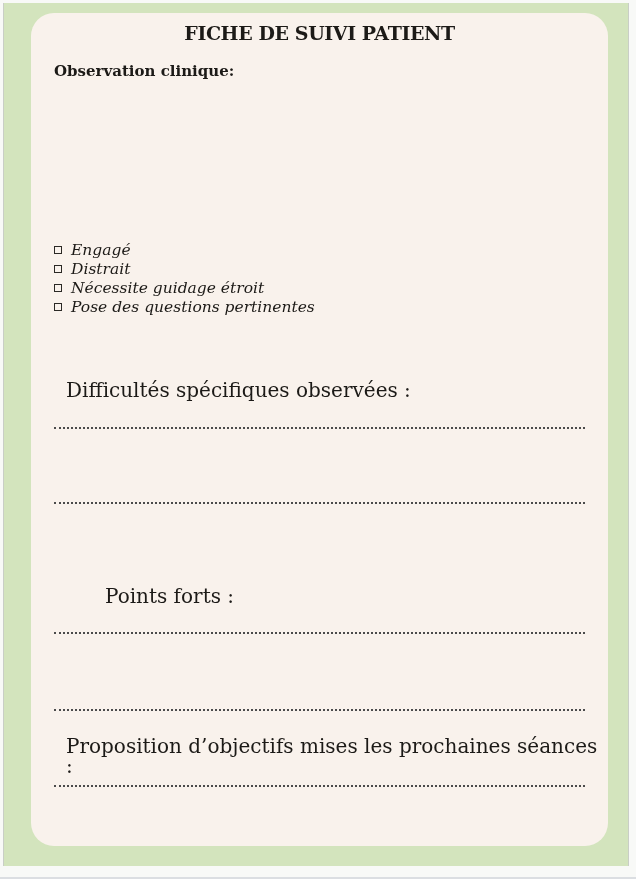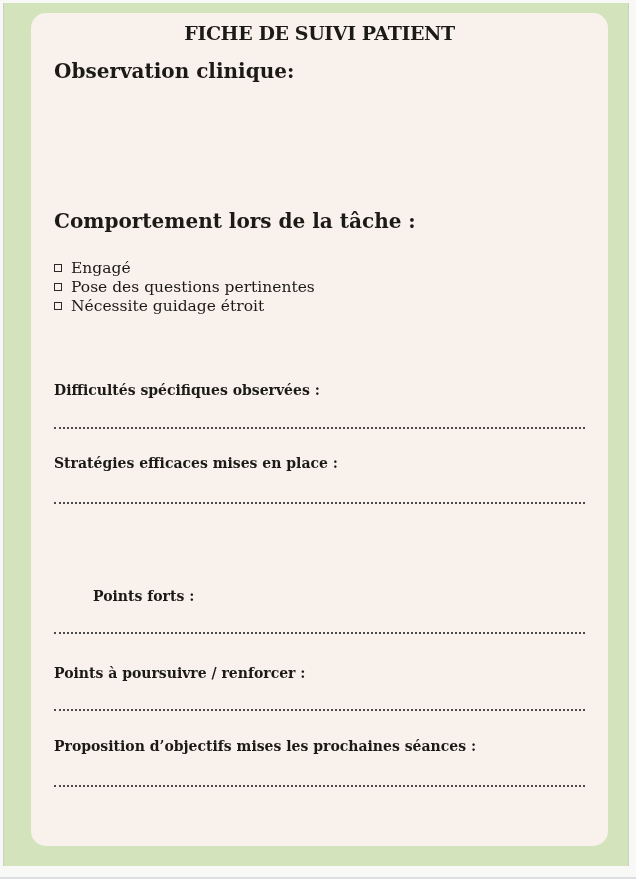--- a/index.html
+++ b/index.html
@@ -14,44 +14,44 @@
     position:relative; width:636px; height:879px;
     border-bottom:2px solid #dbdee2;
   }
   .sheet {
     position:absolute; left:3px; top:3px; right:7px; bottom:11px;
     background:#d3e4bd;
     border-left:1px solid #c9cec6; border-right:1px solid #c9cec6;
   }
   .card {
     position:absolute; left:27px; top:10px; width:577px; height:833px;
-    background:#f9f2ec; border-radius:15px;
+    background:#f9f2ec; border-radius:23px;
   }
   .title {
     position:absolute; top:7px; left:0; width:100%;
     text-align:center; font-size:19px; font-weight:700;
     letter-spacing:-0.4px; line-height:26px;
   }
-  .h2 { position:absolute; left:23px; font-size:20px; font-weight:700; line-height:20px; }
-  .label { position:absolute; left:23px; font-size:14px; font-weight:700; line-height:20px; }
+  .h2 { position:absolute; left:23px; font-size:15px; font-weight:700; line-height:20px; }
+  .label { position:absolute; left:35px; font-size:20px; font-weight:400; line-height:20px; }
 
   .pos-observation  { top:48px; }
   .pos-comportement { top:198px; }
   .pos-difficultes  { top:367px; }
   .pos-strategies   { top:440px; }
   .pos-synthese     { top:535px; }
   .pos-pointsforts  { top:573px;margin-left:39px; }
   .pos-poursuivre   { top:650px; }
   .pos-objectifs    { top:723px; }
 
   .write-area {
     position:absolute; left:23px; top:70px; width:531px; height:120px;
   }
   .checklist {
-    position:absolute; left:23px; top:246px; list-style:none;
+    position:absolute; left:23px; top:228px; list-style:none;font-style:italic;
   }
   .checklist li {
     font-size:15.5px; line-height:18.9px; white-space:nowrap;
   }
   .cb {
     display:inline-block; width:8px; height:8px;
     border:1.2px solid #2b2925; margin-right:9px;
     vertical-align:1px; background:transparent;
   }
   .dotline {
@@ -69,45 +69,45 @@
 
 <div class="viewport">
   <div class="sheet">
     <div class="card">
 
       <div class="title">FICHE DE SUIVI PATIENT</div>
 
       <div class="h2 pos-observation">Observation clinique:</div>
       <div class="write-area"></div>
 
-      <div class="h2 pos-comportement">Comportement lors de la tâche :</div>
 
       <ul class="checklist">
         <li>
           <span class="cb"></span><span>Engagé</span>
         </li>
         <li>
-          <span class="cb"></span><span>Pose des questions pertinentes</span>
+          <span class="cb"></span><span>Distrait</span>
         </li>
         <li>
           <span class="cb"></span><span>Nécessite guidage étroit</span>
+        </li>
+        <li>
+          <span class="cb"></span><span>Pose des questions pertinentes</span>
         </li>
       </ul>
 
       <div class="label pos-difficultes">Difficultés spécifiques observées :</div>
       <div class="dotline pos-line1"></div>
 
-      <div class="label pos-strategies">Stratégies efficaces mises en place :</div>
       <div class="dotline pos-line2"></div>
 
 
       <div class="label pos-pointsforts">Points forts :</div>
       <div class="dotline pos-line3"></div>
 
-      <div class="label pos-poursuivre">Points à poursuivre / renforcer :</div>
       <div class="dotline pos-line4"></div>
 
       <div class="label pos-objectifs">Proposition d’objectifs mises les prochaines séances :</div>
       <div class="dotline pos-line5"></div>
 
     </div>
   </div>
 </div>
 
 </body></html>

